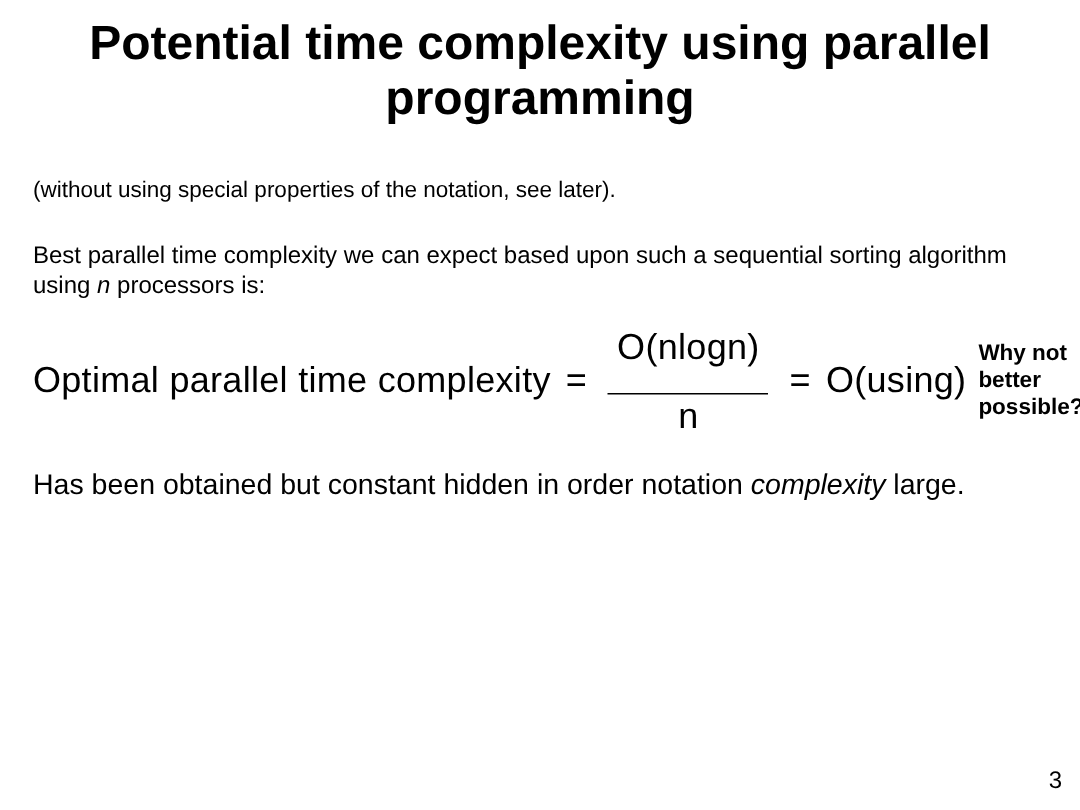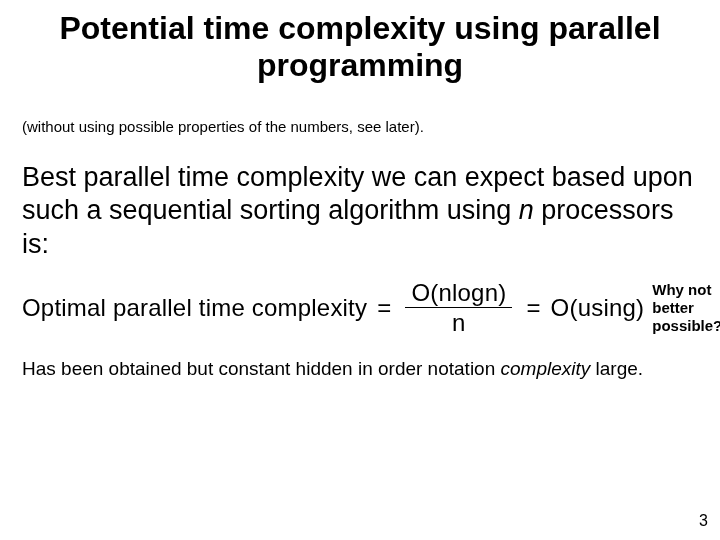--- a/index.html
+++ b/index.html
@@ -2,41 +2,41 @@
 <html><head>
 <meta charset="utf-8">
 <style>
   * { margin: 0; padding: 0; box-sizing: border-box; }
   html, body { width: 720px; height: 540px; background: #fff; font-family: Arial, Helvetica, sans-serif; color: #000; }
   .slide { width: 720px; height: 540px; position: relative; padding: 10px 22px 0 22px; }
   .title { font-size: 32px; font-weight: bold; text-align: center; line-height: 1.15; margin-bottom: 34px; }
   .line1 { font-size: 22px; line-height: 1.25; }
   .line1 .italic { font-style: italic; }
   .note { font-size: 15px; margin-top: 2px; margin-bottom: 26px; }
-  .para { font-size: 27px; line-height: 1.25; margin-bottom: 18px; }
+  .para { font-size: 16px; line-height: 1.25; margin-bottom: 18px; }
   .para .italic { font-style: italic; }
   .eqrow { display: flex; align-items: center; justify-content: space-between; margin: 14px 0 22px 0; }
   .eq { font-family: Liberation Sans, sans-serif; font-size: 24px; display: flex; align-items: center; gap: 10px; white-space: nowrap; letter-spacing: 0.2px; }
   .frac { display: inline-flex; flex-direction: column; align-items: center; line-height: 1.05; margin: 0 4px; }
-  .frac .num { border-bottom: 1.5px solid #000; padding: 0 6px 2px 6px; }
+  .frac .num { border-bottom: 1.5px solid #000; padding: 0 6px 18px 6px; }
   .frac .den { padding-top: 2px; }
   .aside { font-size: 15px; font-weight: bold; line-height: 1.2; width: 90px; margin-left: 8px; }
   .closing { font-size: 19px; line-height: 1.25; }
   .closing .italic { font-style: italic; }
   .pagenum { position: absolute; right: 12px; bottom: 10px; font-size: 16px; }
 </style>
 </head>
 <body>
 
 <div class="slide">
 
   <h1 class="title">Potential time complexity using parallel programming</h1>
 
 
-  <p class="note">(without using possible properties of the numbers, see later).</p>
+  <p class="note">(without using special properties of the notation, see later).</p>
 
   <p class="para">
     <span>Best parallel time complexity we can expect based upon such a sequential sorting algorithm using </span><span class="italic">n</span><span> processors is:</span>
   </p>
 
   <div class="eqrow">
     <div class="eq">
       <span>Optimal parallel time complexity</span>
       <span>=</span>
       <span class="frac">

